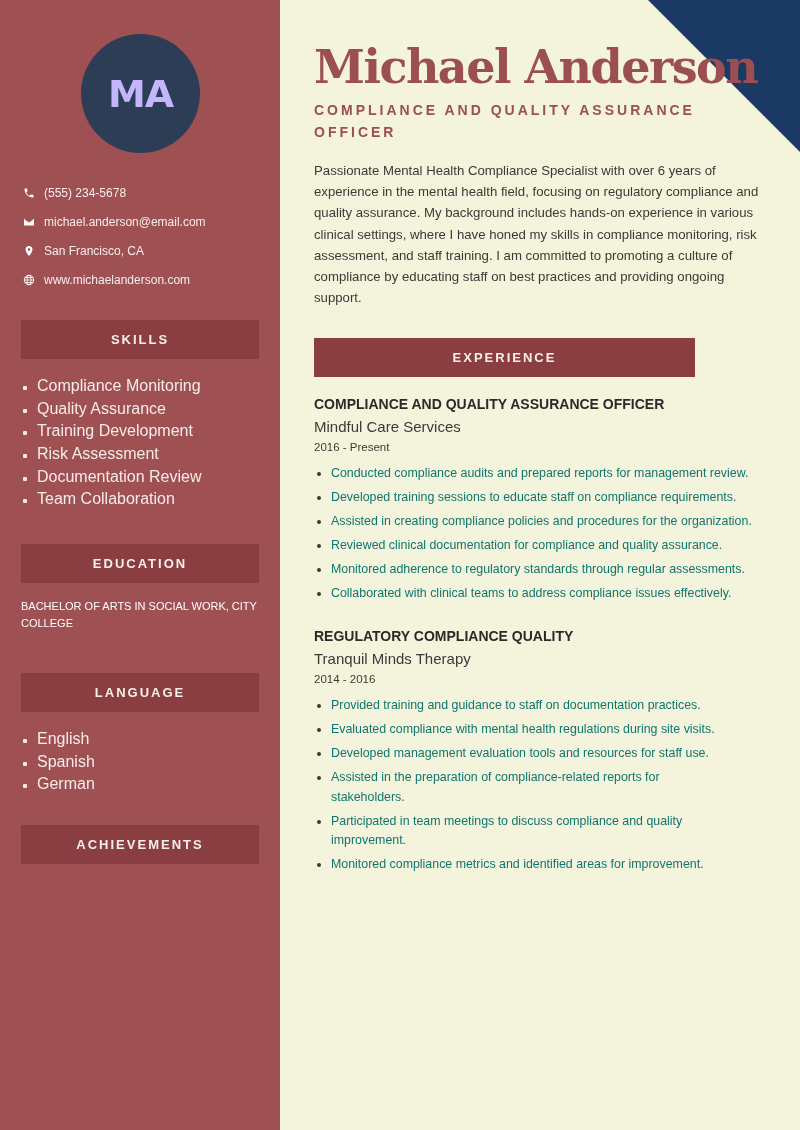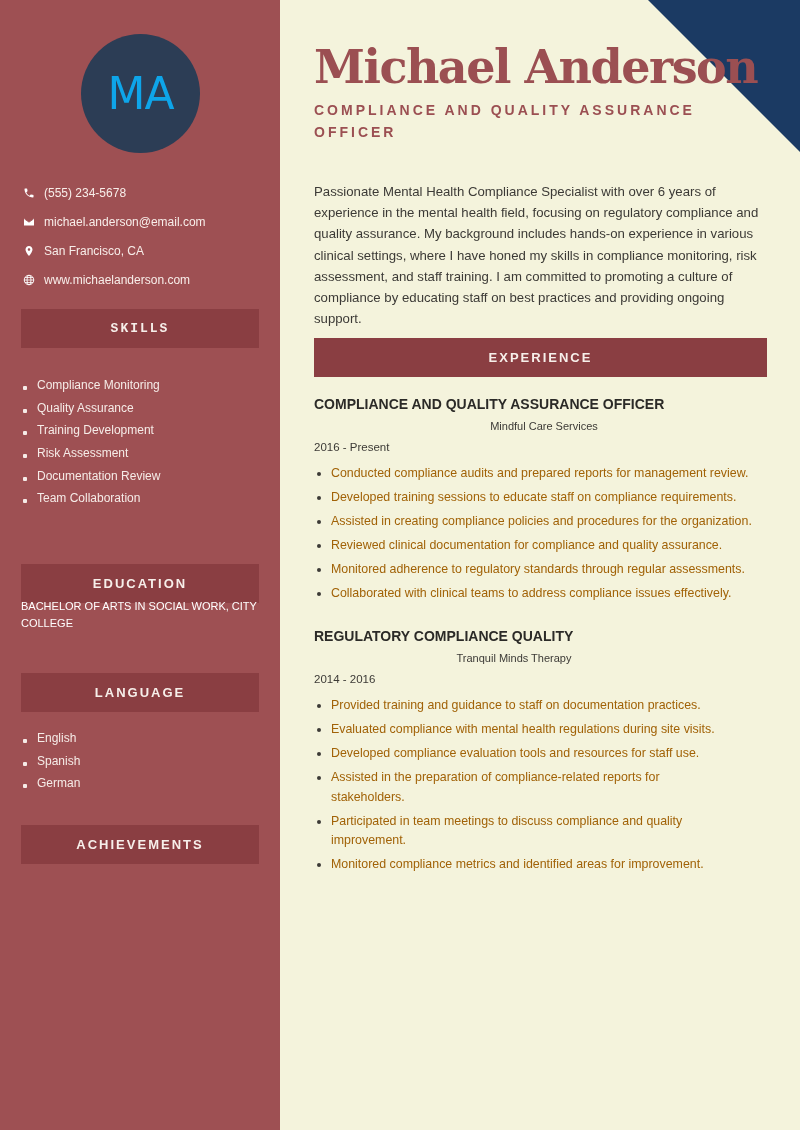--- a/index.html
+++ b/index.html
@@ -10,35 +10,36 @@
     font-family: "Liberation Sans", "DejaVu Sans", sans-serif;
   }
   .sidebar {
     position: absolute; left: 0; top: 0; width: 280px; height: 1130px;
     background: #9e5053; color: #f6ece8;
   }
   .avatar {
     position: absolute; left: 81px; top: 34px; width: 119px; height: 119px;
     border-radius: 50%; background: #2c3d55;
     display: flex; align-items: center; justify-content: center;
-    color: #0ea5e9; font-size: 44px; font-family: "DejaVu Sans", sans-serif;
+    color: #c4b5fd; font-size: 38px; font-family: "DejaVu Sans", sans-serif;
     letter-spacing: -1px;
+    font-weight: bold;
   }
   .contact { position: absolute; left: 22px; top: 178px; }
   .contact-row { display: flex; align-items: center; height: 29px; font-size: 12px; color: #f8eeea; }
   .contact-row .ic { width: 13px; height: 13px; margin-right: 9px; display: inline-flex; align-items: center; justify-content: center; }
   .contact-row .ic svg { width: 12px; height: 12px; fill: #fff; }
   .side-head {
     position: absolute; left: 21px; width: 238px; height: 39px;
     background: #8a3e42; color: #f7efea;
     display: flex; align-items: center; justify-content: center;
     font-size: 13px; font-weight: bold; letter-spacing: 2px;
   }
   .side-list { position: absolute; left: 22px; list-style: none; }
-  .side-list li { position: relative; padding-left: 15px; font-size: 12px; line-height: 15px; margin-bottom: 7.7px; color: #f6ece8; }
+  .side-list li { position: relative; padding-left: 15px; font-size: 16px; line-height: 15px; margin-bottom: 7.7px; color: #f6ece8; }
   .side-list li::before {
     content: ""; position: absolute; left: 1px; top: 8px; width: 4px; height: 4px;
     background: #f6ece8; border-radius: 1px;
   }
   .side-list.ach li { line-height: 16px; margin-bottom: 6px; }
   .edu { position: absolute; left: 21px; top: 598px; font-size: 11px; font-weight: normal; line-height: 17px; color: #ffffff; width: 240px; }
 
   .corner {
     position: absolute; right: 0; top: 0; width: 0; height: 0;
     border-top: 152px solid #1b3a63; border-left: 152px solid transparent;
@@ -48,35 +49,35 @@
     position: absolute; top: 40px; left: 0; white-space: nowrap;
     font-family: "DejaVu Serif", serif; font-weight: bold;
     font-size: 46px; color: #9b4f52; letter-spacing: -1.5px;
   }
   .title {
     position: absolute; top: 99px; left: 0; width: 400px;
     font-size: 14px; font-weight: bold; letter-spacing: 3px; line-height: 22px;
     color: #9b4f52;
   }
   .summary {
-    position: absolute; top: 181px; left: 0; width: 456px;
+    position: absolute; top: 160px; left: 0; width: 456px;
     font-size: 13.2px; line-height: 21.2px; color: #3c3a36;
   }
   .exp-head {
-    position: absolute; top: 338px; left: 0; width: 453px; height: 39px;
+    position: absolute; top: 338px; left: 0; width: 381px; height: 39px;
     background: #8a3e42; color: #f7efea;
     display: flex; align-items: center; justify-content: center;
     font-size: 13px; font-weight: bold; letter-spacing: 2px;
   }
   .job { position: absolute; left: 0; width: 460px; }
   .job-title { font-size: 14px; font-weight: bold; color: #2b2a27; line-height: 18px; }
-  .job-company { font-size: 11px; color: #3c3a36; margin-top: 5px; line-height: 17px; text-align: center; }
+  .job-company { font-size: 15px; color: #3c3a36; margin-top: 5px; line-height: 17px; }
   .job-dates { font-size: 11.5px; color: #3c3a36; margin-top: 5px; line-height: 15px; }
   .job ul { list-style: none; margin-top: 9px; }
-  .job li { position: relative; padding-left: 17px; font-size: 12.4px; line-height: 19.5px; color: #a16207; margin-bottom: 4.5px; }
+  .job li { position: relative; padding-left: 17px; font-size: 12.4px; line-height: 19.5px; color: #0f766e; margin-bottom: 4.5px; }
   .job li::before {
     content: ""; position: absolute; left: 3px; top: 8px; width: 4px; height: 4px;
     border-radius: 50%; background: #3c3a36;
   }
 </style>
 </head>
 <body>
 
 <aside class="sidebar">
   <div class="avatar">MA</div>
@@ -112,31 +113,31 @@
         <svg viewBox="0 0 24 24">
             <circle cx="12" cy="12" r="9.5" fill="none" stroke="#fff" stroke-width="2"></circle>
             <ellipse cx="12" cy="12" rx="4" ry="9.5" fill="none" stroke="#fff" stroke-width="1.8"></ellipse>
             <path d="M2.5 12h19M4 7h16M4 17h16" stroke="#fff" stroke-width="1.6"></path>
           </svg>
       </span>
       <span>www.michaelanderson.com</span>
     </div>
   </div>
 
-  <div class="side-head" style="top:309px;font-family:Liberation Mono, monospace;">SKILLS</div>
+  <div class="side-head" style="top:320px;">SKILLS</div>
   <ul class="side-list" style="top:378px;">
     <li>Compliance Monitoring</li>
     <li>Quality Assurance</li>
     <li>Training Development</li>
     <li>Risk Assessment</li>
     <li>Documentation Review</li>
     <li>Team Collaboration</li>
   </ul>
 
-  <div class="side-head" style="top:564px;">EDUCATION</div>
+  <div class="side-head" style="top:544px;">EDUCATION</div>
   <div class="edu">BACHELOR OF ARTS IN SOCIAL WORK, CITY COLLEGE</div>
 
   <div class="side-head" style="top:673px;">LANGUAGE</div>
   <ul class="side-list" style="top:731px;">
     <li>English</li>
     <li>Spanish</li>
     <li>German</li>
   </ul>
 
   <div class="side-head" style="top:825px;">ACHIEVEMENTS</div>
@@ -165,19 +166,19 @@
     </ul>
   </section>
 
   <section class="job" style="top:627px; width:400px;">
     <div class="job-title">REGULATORY COMPLIANCE QUALITY</div>
     <div class="job-company">Tranquil Minds Therapy</div>
     <div class="job-dates">2014 - 2016</div>
     <ul style="width:420px;">
       <li>Provided training and guidance to staff on documentation practices.</li>
       <li>Evaluated compliance with mental health regulations during site visits.</li>
-      <li>Developed compliance evaluation tools and resources for staff use.</li>
+      <li>Developed management evaluation tools and resources for staff use.</li>
       <li>Assisted in the preparation of compliance-related reports for stakeholders.</li>
       <li>Participated in team meetings to discuss compliance and quality improvement.</li>
       <li>Monitored compliance metrics and identified areas for improvement.</li>
     </ul>
   </section>
 </main>
 
 </body></html>

